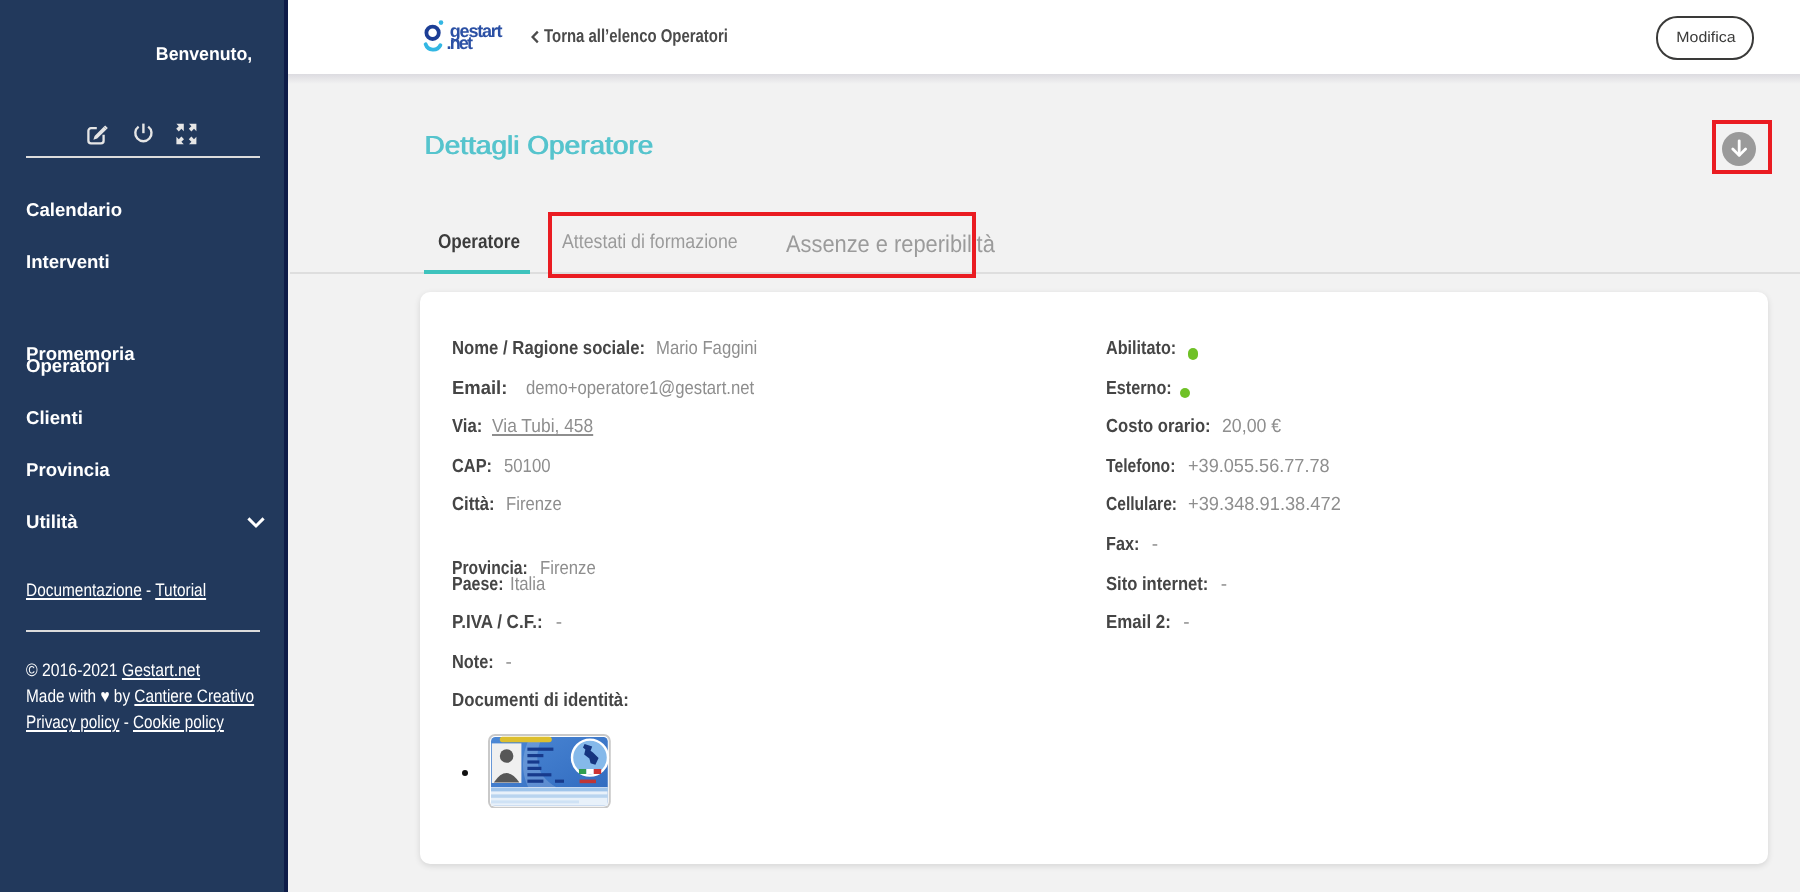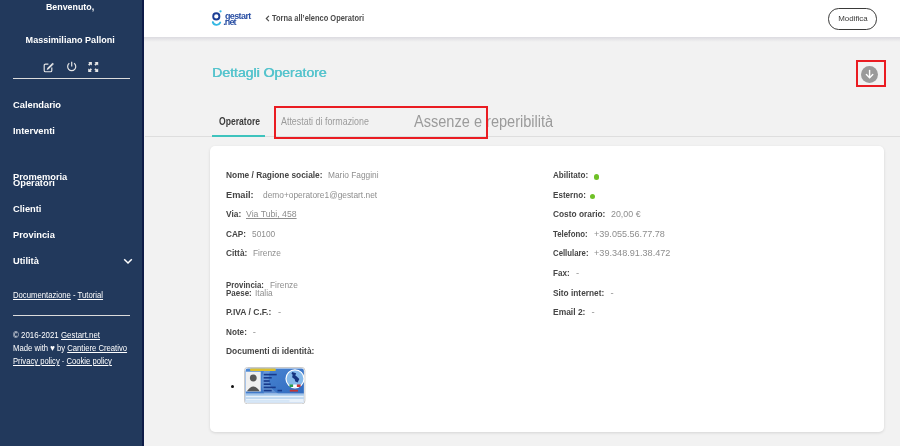--- a/index.html
+++ b/index.html
@@ -39,22 +39,21 @@
   </svg>
 
   <svg class="abs" style="left:265px; top:15px;" width="5" height="7" viewBox="0 0 5 7">
       <path d="M3.9 0.8 L1.3 3.5 L3.9 6.2" fill="none" stroke="#4b4b4b" stroke-width="1.15"></path>
     </svg>
   <div class="abs" style="left:272px; top:12.3px; font-size:9.3px; font-weight:bold; color:#4b4b4b; line-height:12px;"><span class="sx" style="transform:scaleX(0.803);">Torna all’elenco Operatori</span></div>
 
   <div class="abs" style="left:828px; top:8.3px; width:49px; height:21.4px; border:1px solid #3a3a39; border-radius:10.7px; background:#fff; text-align:center; line-height:19.6px; font-size:7.5px; color:#3a3a39;"><span class="sx" style="transform:scaleX(1.06); transform-origin:center;">Modifica</span></div>
 
   <div id="sidebar" class="abs"></div>
-  <div class="abs sbc" style="top:1px;"><span class="sx" style="transform:scaleX(0.963);">Benvenuto,</span></div>
-  <div class="abs sbc" style="top:33.8px;"><span class="sx" style="transform:scaleX(0.987);">Massimiliano Palloni</span></div>
+  <div class="abs sbc" style="top:21px;margin-left:32px;"><span class="sx" style="transform:scaleX(0.963);">Benvenuto,</span></div>
 
   <svg class="abs" style="left:43px; top:61px;" width="56" height="12" viewBox="0 0 56 12">
     <g stroke="#e6e6e6" fill="none" stroke-width="1.15">
       <path d="M8.8 6.4 V9.4 A1.3 1.3 0 0 1 7.5 10.7 H2.5 A1.3 1.3 0 0 1 1.2 9.4 V4.4 A1.3 1.3 0 0 1 2.5 3.1 H5.4"></path>
     </g>
     <path d="M4.3 7 L8.9 2.4 L10.2 3.7 L5.6 8.3 L3.7 8.9 z" fill="#e6e6e6"></path>
     <path d="M9.6 1.7 l1.3 1.3 -0.7 0.7 -1.3 -1.3 z" fill="#e6e6e6"></path>
     <g stroke="#e6e6e6" fill="none">
       <path d="M26.3 2.3 A 4.05 4.05 0 1 0 31.1 2.3" stroke-width="1.2"></path>
       <line x1="28.7" y1="0.8" x2="28.7" y2="5.6" stroke-width="1.2"></line>
@@ -94,21 +93,21 @@
         <line x1="8.6" y1="4.4" x2="8.6" y2="11.6"></line>
         <path d="M5.4 8.5 L8.6 11.7 L11.8 8.5"></path>
       </g>
     </svg>
   </div>
   <div class="abs redbox" style="left:856px; top:60.3px; width:29.7px; height:26.3px; border-width:2.6px;"></div>
 
   <div class="abs" style="left:145px; top:135.5px; width:755px; height:1px; background:#dedede;"></div>
   <div class="abs" style="left:218.9px; top:115.8px; font-size:10px; font-weight:bold; color:#3c3c3c; line-height:12px;"><span class="sx" style="transform:scaleX(0.858);">Operatore</span></div>
   <div class="abs" style="left:281px; top:115.8px; font-size:10px; color:#9b9b9b; line-height:12px;"><span class="sx" style="transform:scaleX(0.888);">Attestati di formazione</span></div>
-  <div class="abs" style="left:414px; top:115.8px; font-size:16px; color:#9b9b9b; line-height:12px;"><span class="sx" style="transform:scaleX(0.91);">Assenze e reperibilità</span></div>
+  <div class="abs" style="left:393px; top:115.8px; font-size:12px; color:#9b9b9b; line-height:12px;"><span class="sx" style="transform:scaleX(0.91);">Assenze e reperibilità</span></div>
   <div class="abs" style="left:212.2px; top:135px; width:53.3px; height:2.4px; background:#3ec3bd;"></div>
   <div class="abs redbox" style="left:274px; top:105.7px; width:214px; height:33.5px; border-width:2.8px;"></div>
 
   <div class="abs" style="left:210px; top:146px; width:674px; height:285.5px; background:#fff; border-radius:5px; box-shadow:0 1px 3px rgba(0,0,0,0.12);"></div>
 
   <div class="abs row" style="left:225.9px; top:169px;"><span class="sx lab" style="transform:scaleX(0.879);">Nome / Ragione sociale:</span><span class="abs sx val" style="left:101.8px; transform:scaleX(0.879);">Mario Faggini</span></div>
   <div class="abs row" style="left:225.9px; top:188.6px;text-align:right;"><span class="sx lab" style="transform:scaleX(0.97);">Email:</span><span class="abs sx val" style="left:37.2px; transform:scaleX(0.879);">demo+operatore1@gestart.net</span></div>
   <div class="abs row" style="left:225.9px; top:208.2px;"><span class="sx lab" style="transform:scaleX(0.88);">Via:</span><span class="abs sx val" style="left:20.2px; transform:scaleX(0.915); text-decoration:underline;">Via Tubi, 458</span></div>
   <div class="abs row" style="left:225.9px; top:227.8px;"><span class="sx lab" style="transform:scaleX(0.861);">CAP:</span><span class="abs sx val" style="left:26px; transform:scaleX(0.88);">50100</span></div>
   <div class="abs row" style="left:225.9px; top:247.4px;"><span class="sx lab" style="transform:scaleX(0.877);">Città:</span><span class="abs sx val" style="left:27.3px; transform:scaleX(0.88);">Firenze</span></div>

